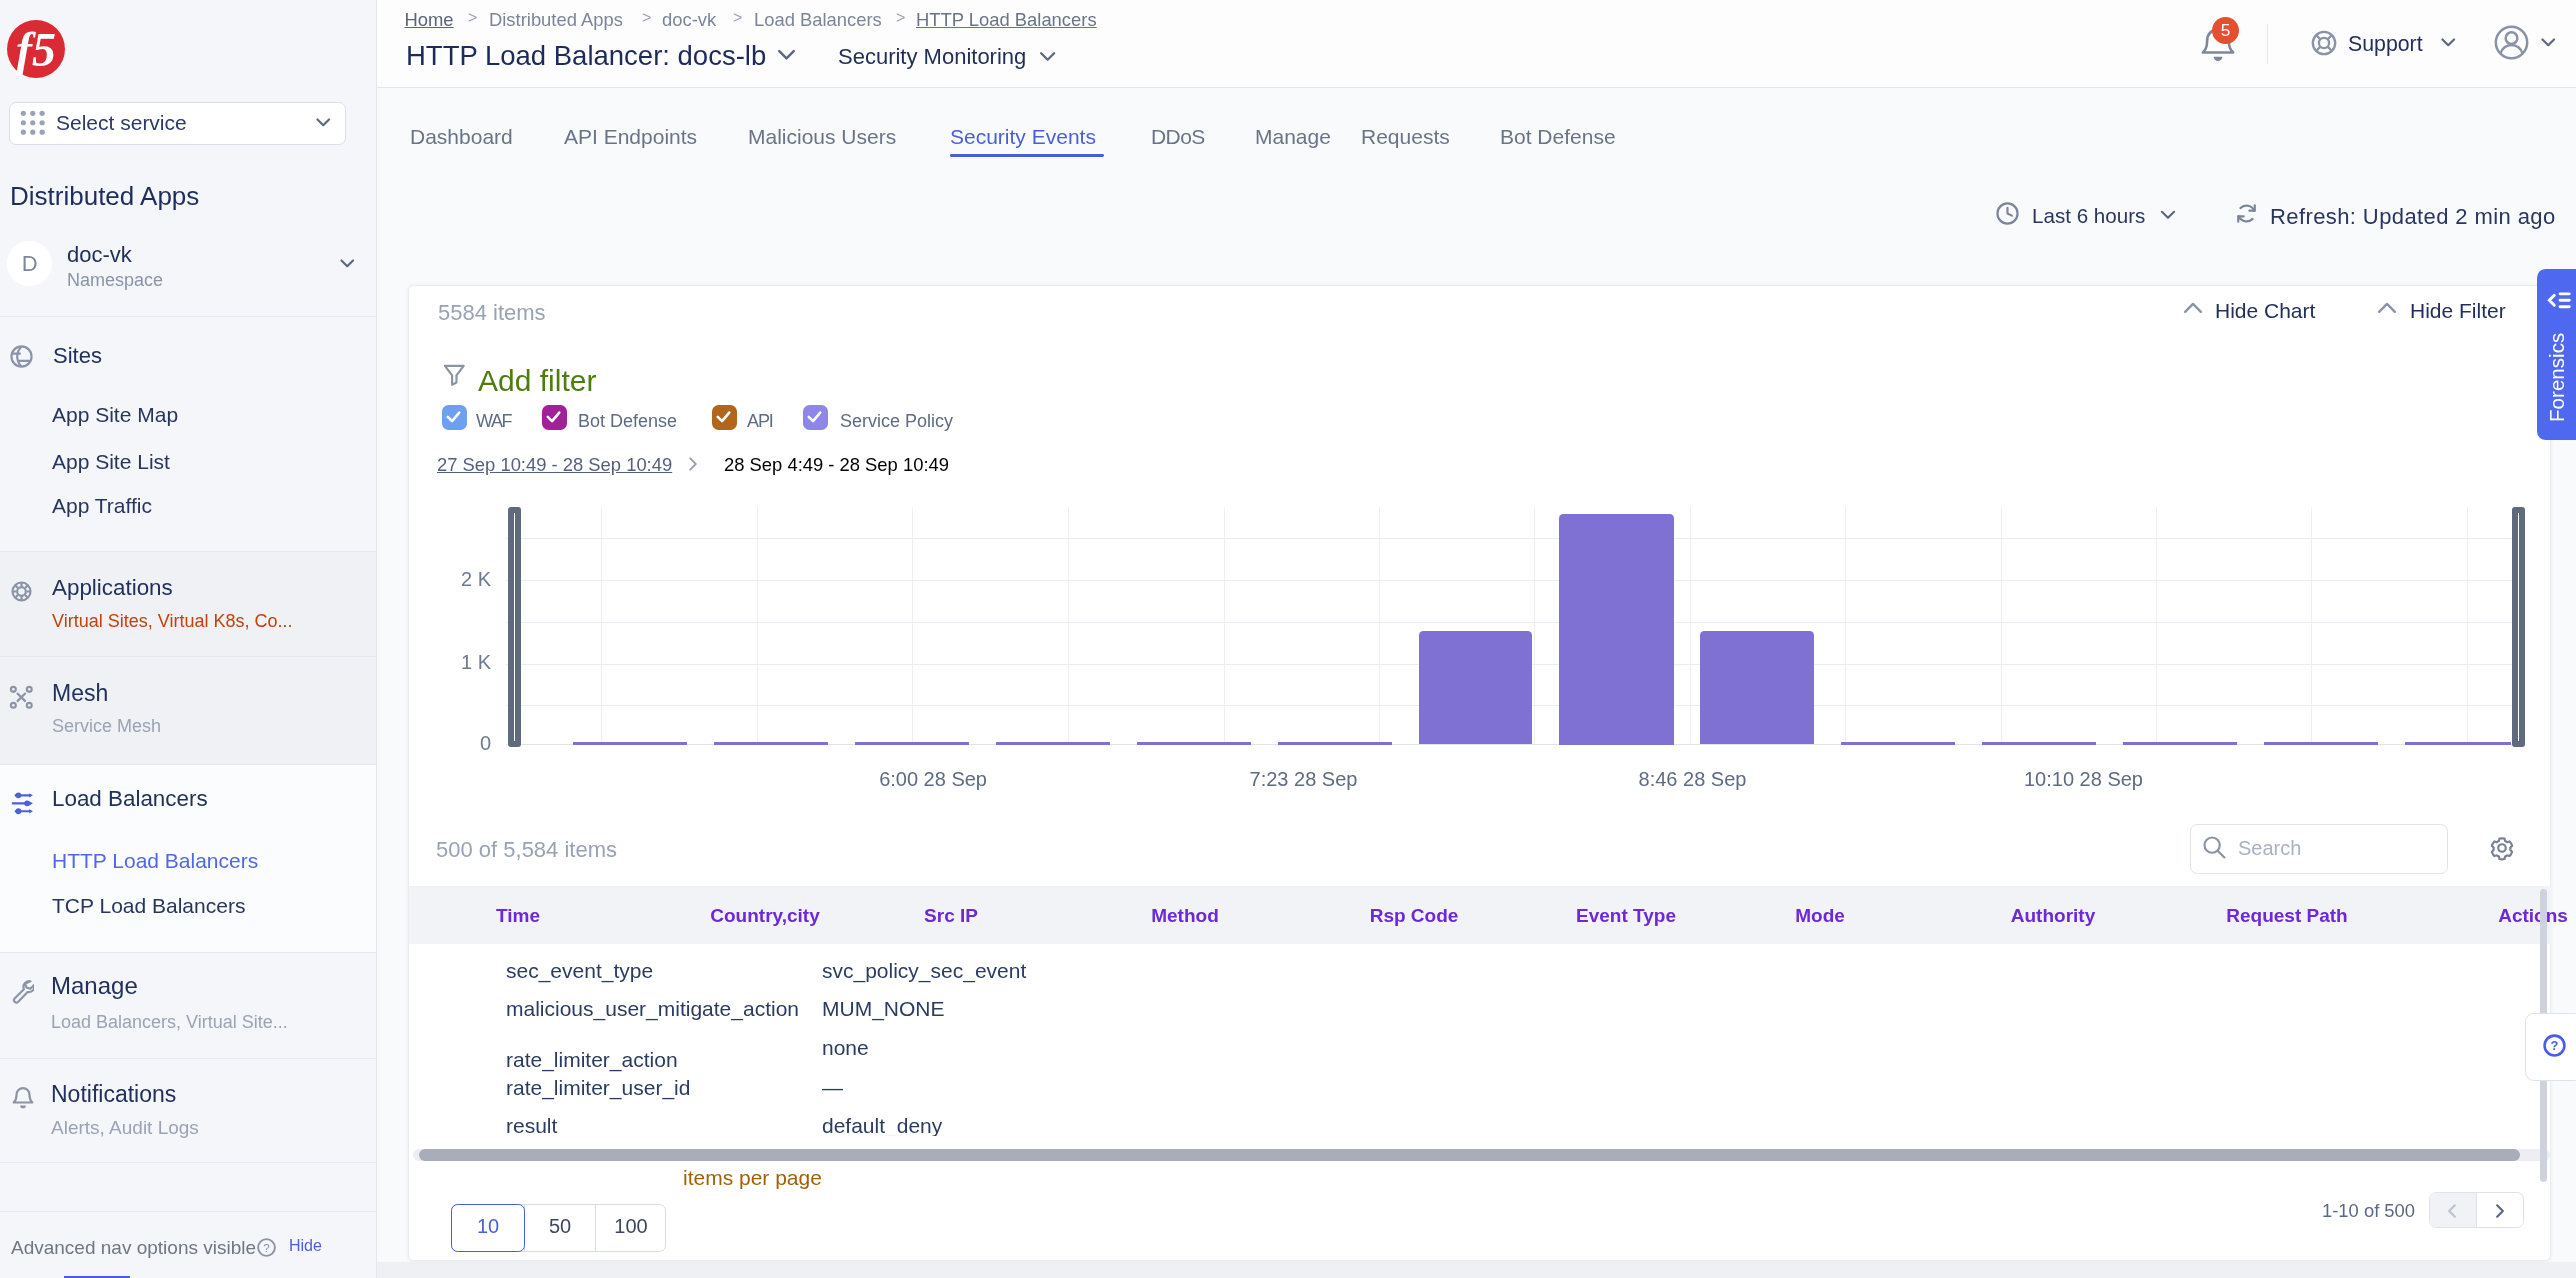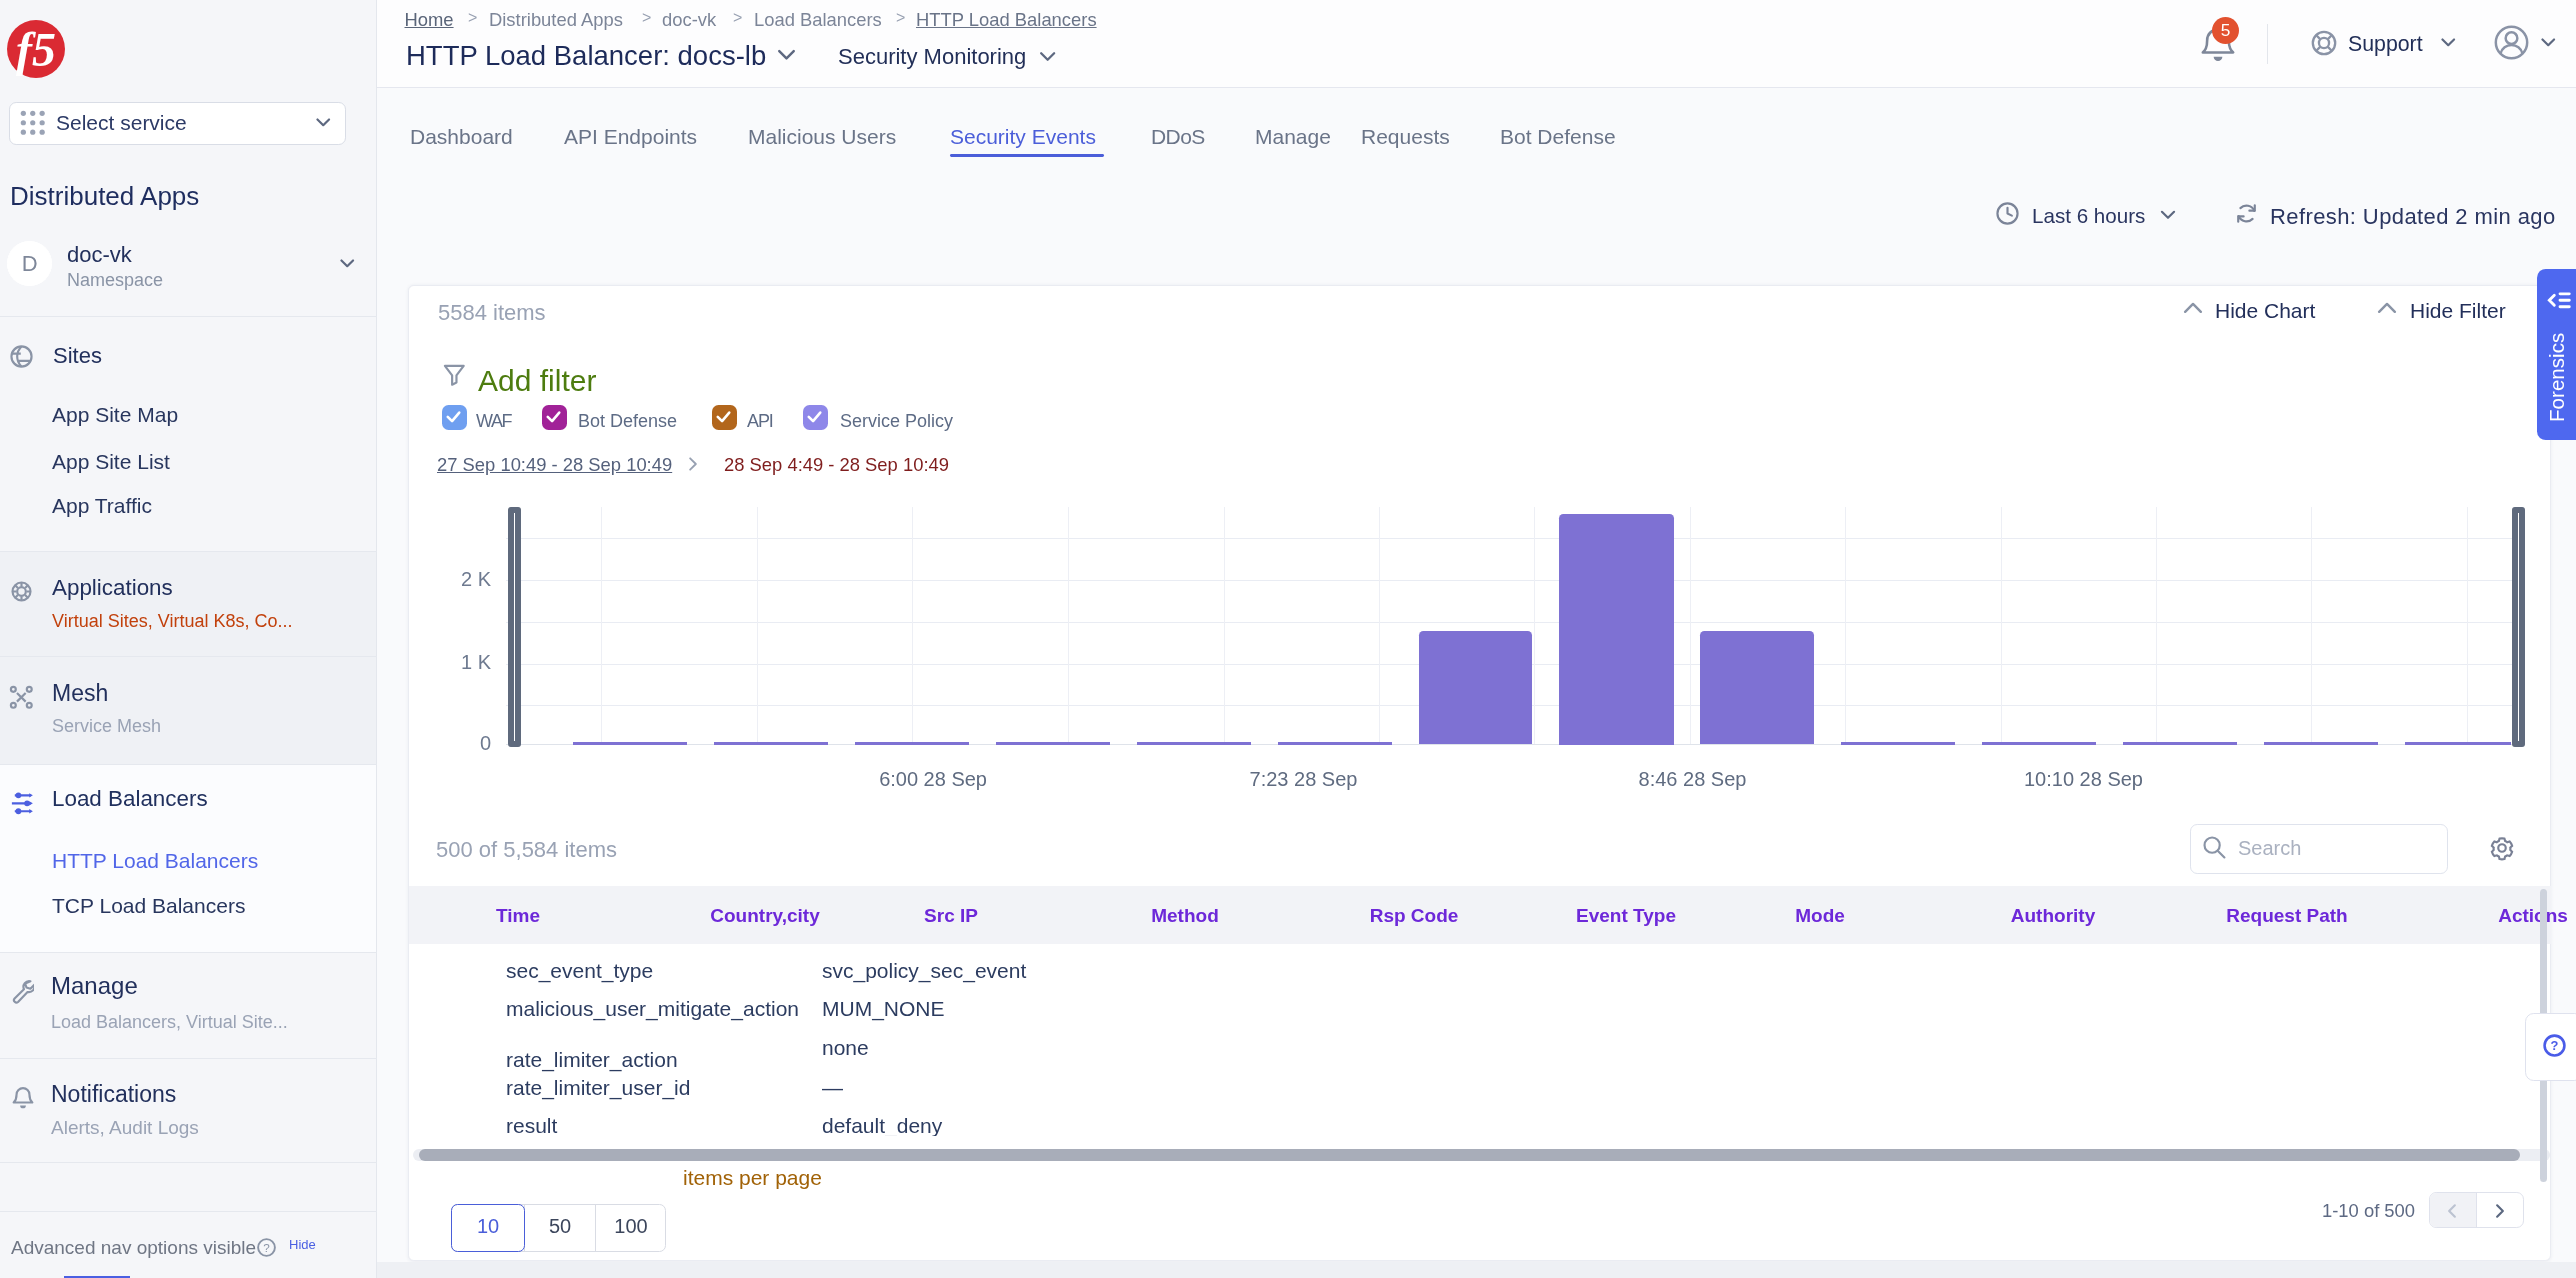--- a/index.html
+++ b/index.html
@@ -114,21 +114,21 @@
       <svg width="23" height="23" viewBox="0 0 32 32">
         <path d="M8 16.5 L14 22.5 L24 10.5" fill="none" stroke="#fff" stroke-width="3.6" stroke-linecap="round" stroke-linejoin="round"></path>
       </svg>
     </div>
   <div class="cblab" style="left:840px">Service Policy</div>
 
   <div class="abs" style="left:437px;top:454px;font-size:18.4px;color:#55617c;text-decoration:underline">27 Sep 10:49 - 28 Sep 10:49</div>
   <svg class="abs" style="left:688px;top:456px" width="10" height="16" viewBox="0 0 14 22">
     <path d="M3 3 L11 11 L3 19" fill="none" stroke="#98a1b2" stroke-width="2.6" stroke-linecap="round" stroke-linejoin="round"></path>
   </svg>
-  <div class="abs" style="left:724px;top:454px;font-size:18.4px;color:#7f1d1d">28 Sep 4:49 - 28 Sep 10:49</div>
+  <div class="abs" style="left:724px;top:454px;font-size:18.4px;color:#000000">28 Sep 4:49 - 28 Sep 10:49</div>
 
   <div class="hgrid" style="top:538px"></div>
   <div class="hgrid" style="top:580px"></div>
   <div class="hgrid" style="top:622px"></div>
   <div class="hgrid" style="top:664px"></div>
   <div class="hgrid" style="top:705px"></div>
   <div class="hgrid" style="top:744px;background:#dfe3ea"></div>
   <div class="vgrid" style="left:601px"></div>
   <div class="vgrid" style="left:757px"></div>
   <div class="vgrid" style="left:912px"></div>
@@ -395,16 +395,16 @@
   <div class="abs bold" style="left:51px;top:1081px;font-size:23px;color:#22305c">Notifications</div>
   <div class="abs" style="left:51px;top:1117px;font-size:19px;color:#9aa3b5">Alerts, Audit Logs</div>
   <div class="sdiv" style="top:1162px"></div>
   <div class="sdiv" style="top:1211px"></div>
 
   <div class="abs" style="left:11px;top:1237px;font-size:19px;color:#6f7684">Advanced nav options visible</div>
   <svg class="abs" style="left:257px;top:1238px" width="19" height="19" viewBox="0 0 26 26">
     <circle cx="13" cy="13" r="11.5" fill="none" stroke="#8a94a6" stroke-width="2.6"></circle>
     <text x="13" y="18.5" font-size="16" fill="#8a94a6" text-anchor="middle" font-family="Liberation Sans">?</text>
   </svg>
-  <div class="abs" style="left:289px;top:1237px;font-size:13px;color:#4a5fe2">Hide</div>
+  <div class="abs" style="left:289px;top:1237px;font-size:16px;color:#4a5fe2">Hide</div>
   <div class="abs" style="left:64px;top:1276px;width:66px;height:2.2px;background:#4a5fe2"></div>
 </div>
 
 
 </body></html>

